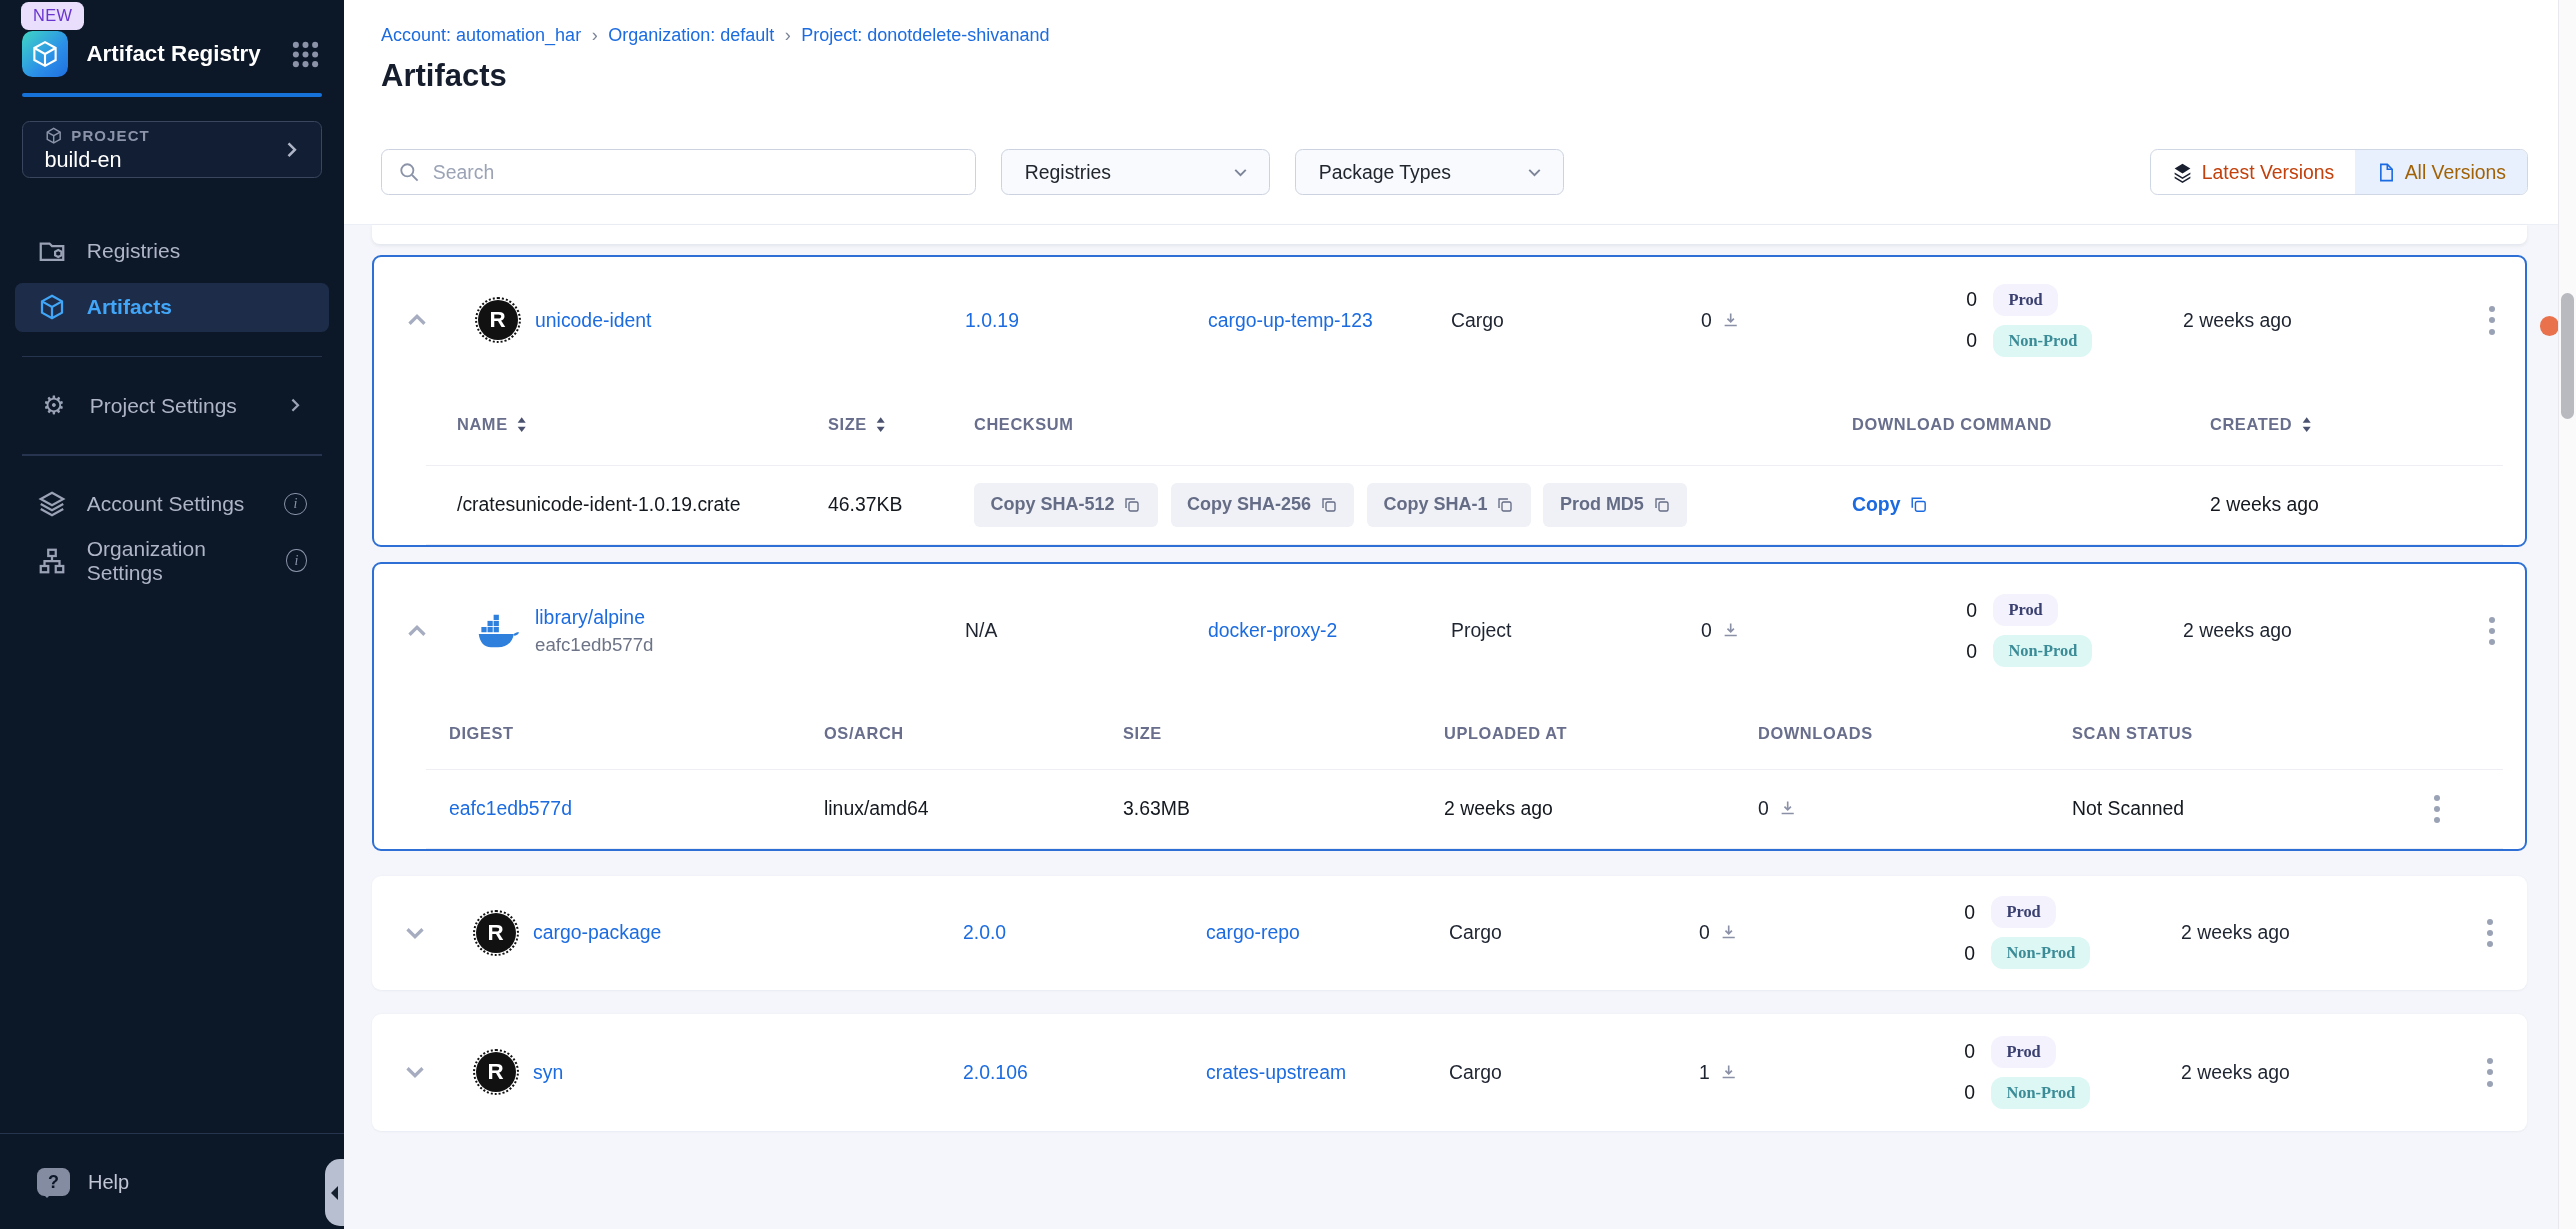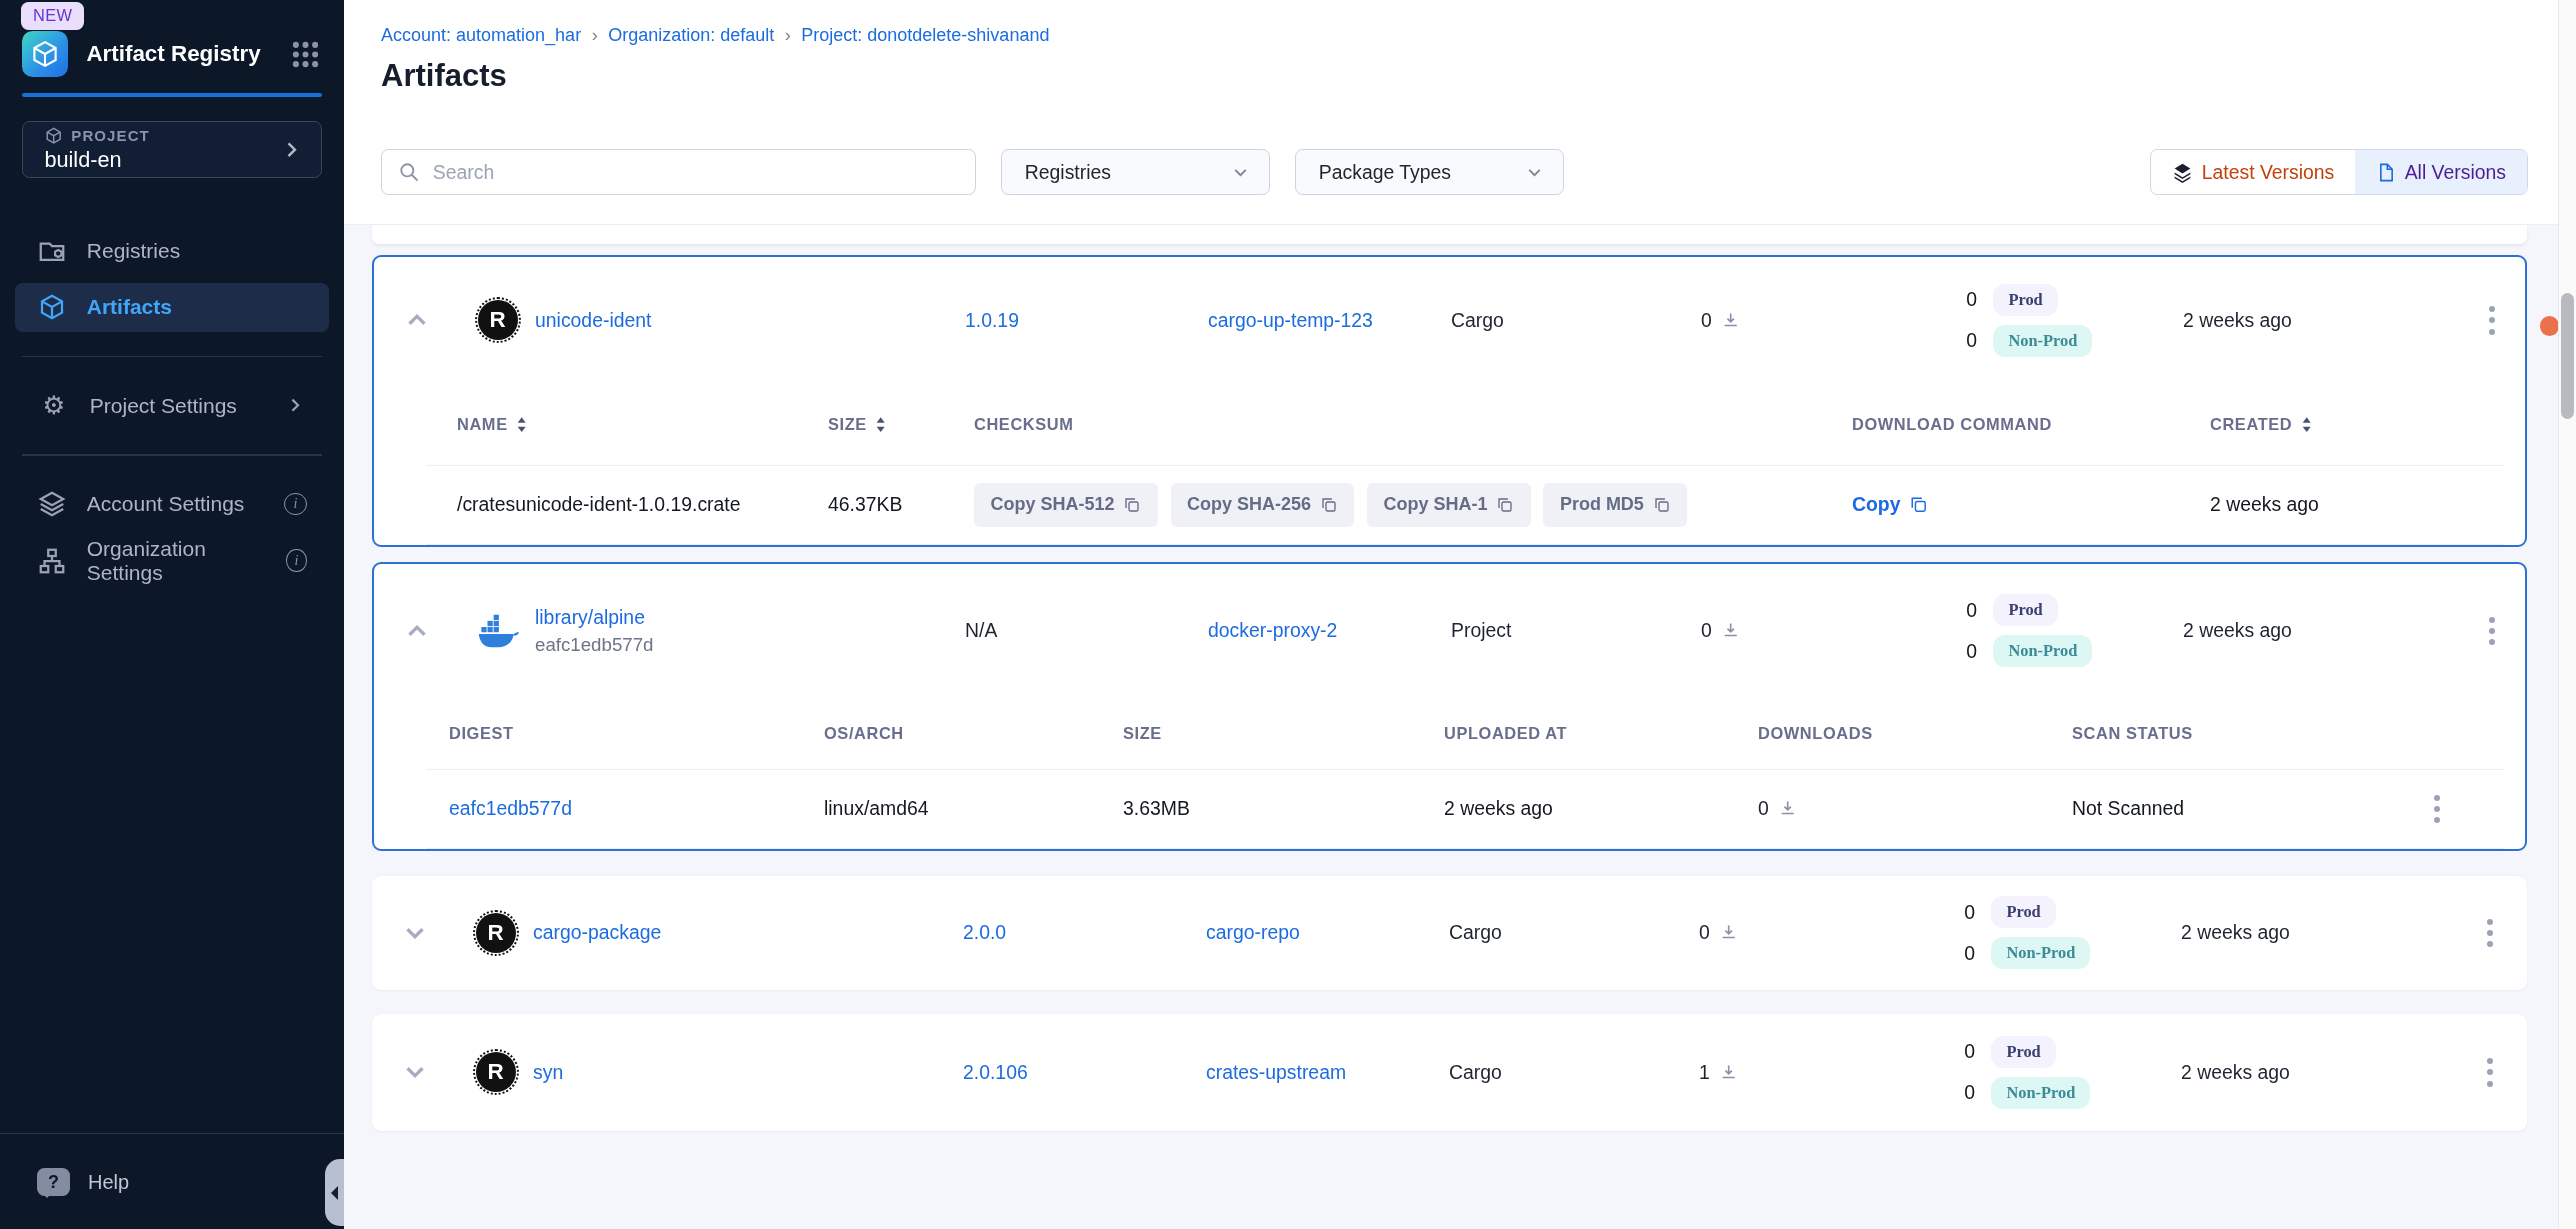--- a/index.html
+++ b/index.html
@@ -59,21 +59,21 @@
   .search-box input::placeholder { color:#9ba3b5; }
   .select-box { height:46px; border:1.5px solid #ccd2e0; border-radius:7.5px; background:#f8fafd;
     display:flex; align-items:center; justify-content:space-between; padding:0 18px 0 22.4px;
     font-size:19.4px; color:#22262e; cursor:pointer; }
   .sel-registries { width:269px; margin-left:25.4px; }
   .sel-packages { width:269px; margin-left:25px; }
   .toggle-group { margin-left:auto; display:flex; height:46px; border:1.5px solid #cfd6e4; border-radius:7.5px;
     overflow:hidden; background:#fff; }
   .toggle-seg { display:flex; align-items:center; justify-content:center; gap:9px; font-size:19.4px;
     padding:0 21px; cursor:pointer; color:#c2410c; }
-  .toggle-seg.selected { background:#e7f0fc; color:#4c1d95; }
+  .toggle-seg.selected { background:#e7f0fc; color:#a16207; }
 
   
   .list { padding:0; }
   .card-partial { margin:0 31px 0 28px; height:18.7px; background:#fff; border-radius:0 0 7.5px 7.5px;
     box-shadow:0 1.5px 3.7px rgba(20,30,60,.07); }
   .card { margin:11.2px 31px 0 28px; background:#fff; border-radius:9px; position:relative; }
   .card.selected { border:2.2px solid #2e6fd5; }
   .card.plain { box-shadow:0 0.7px 2.2px rgba(20,30,60,.05); }
   .main-row { display:grid; grid-template-columns:86px 75px 430px 243px 243px 250px 243px 239px 269px 79px;
     align-items:center; }

